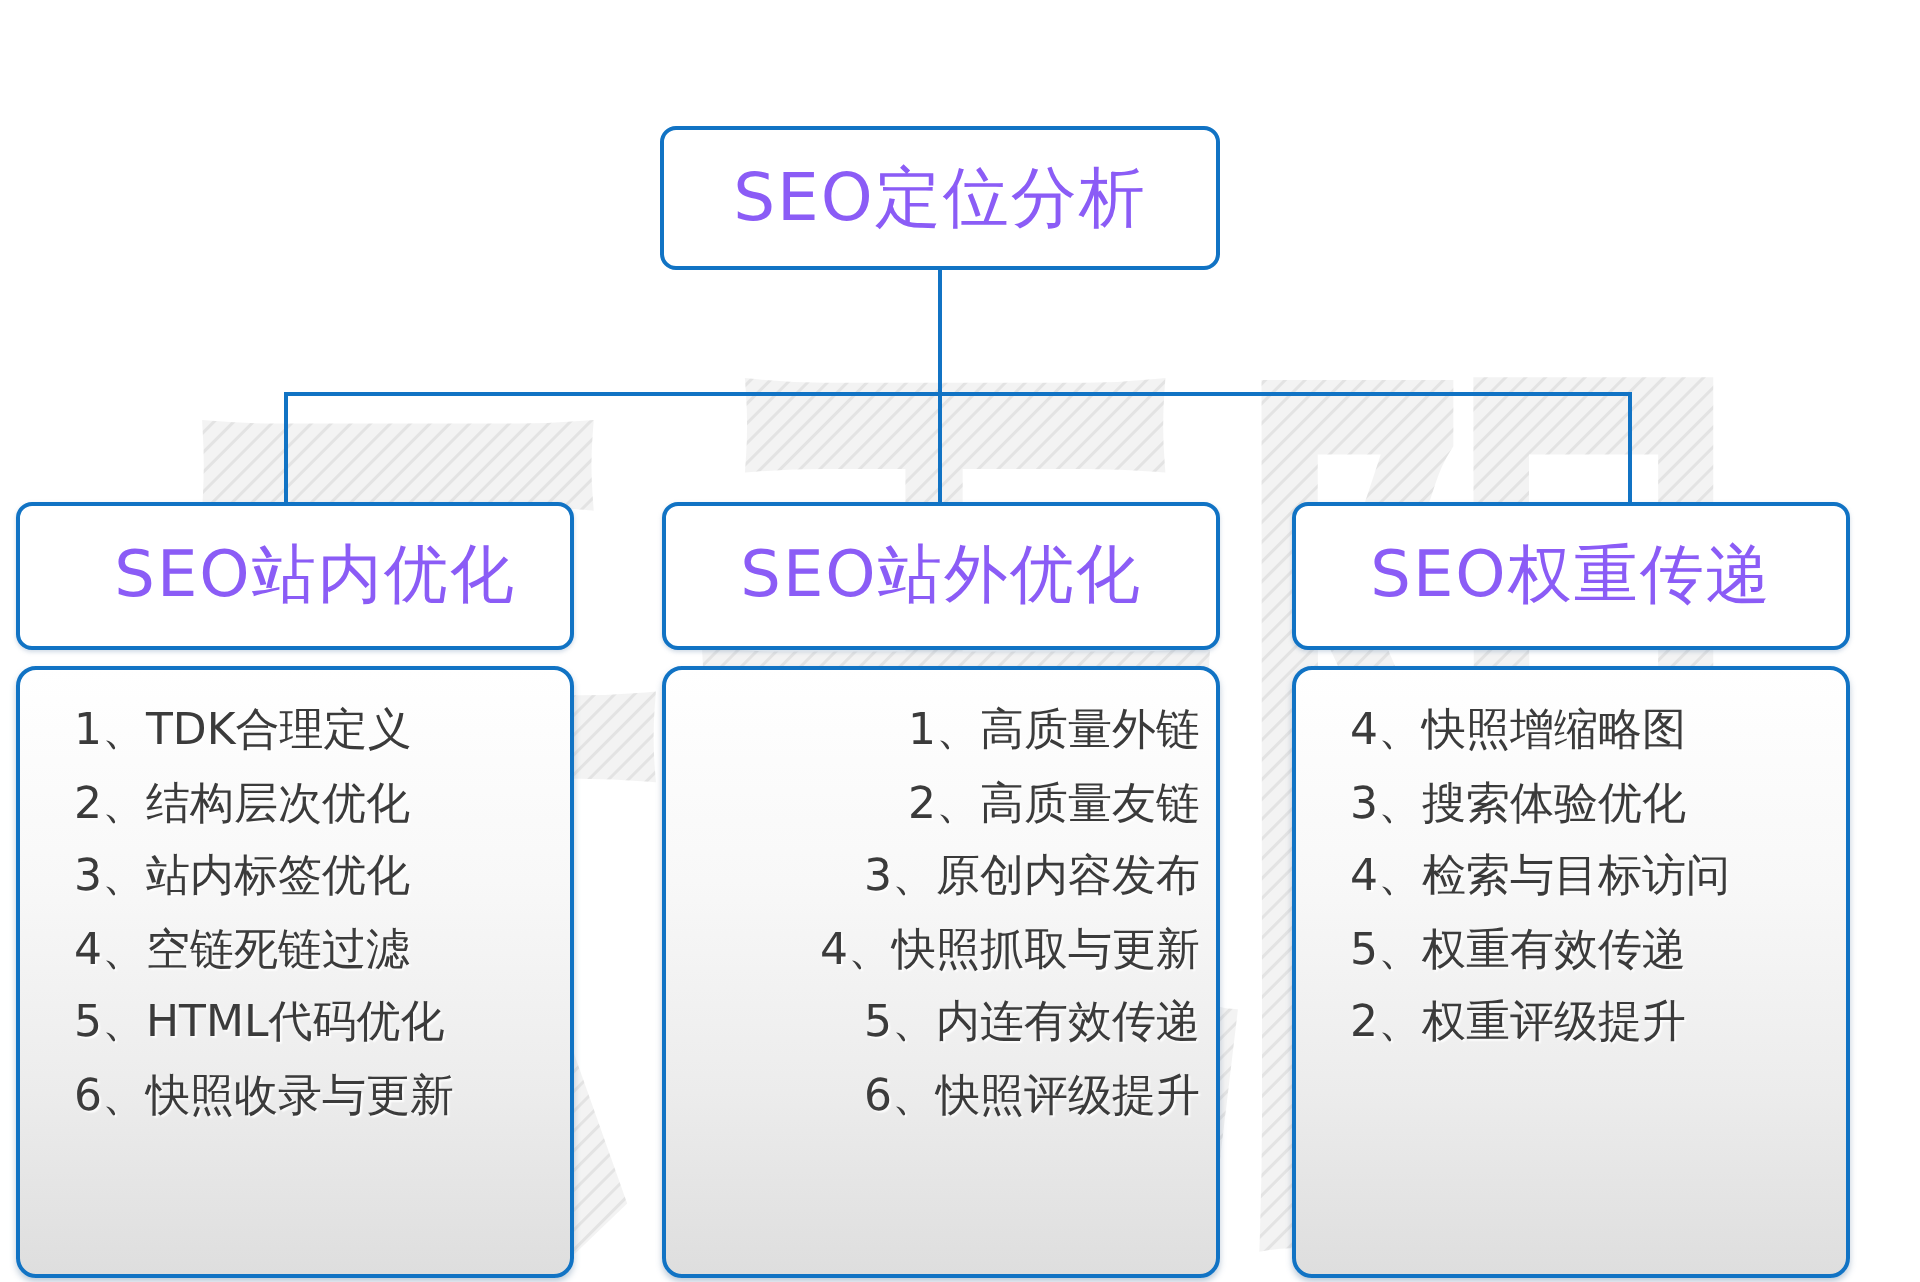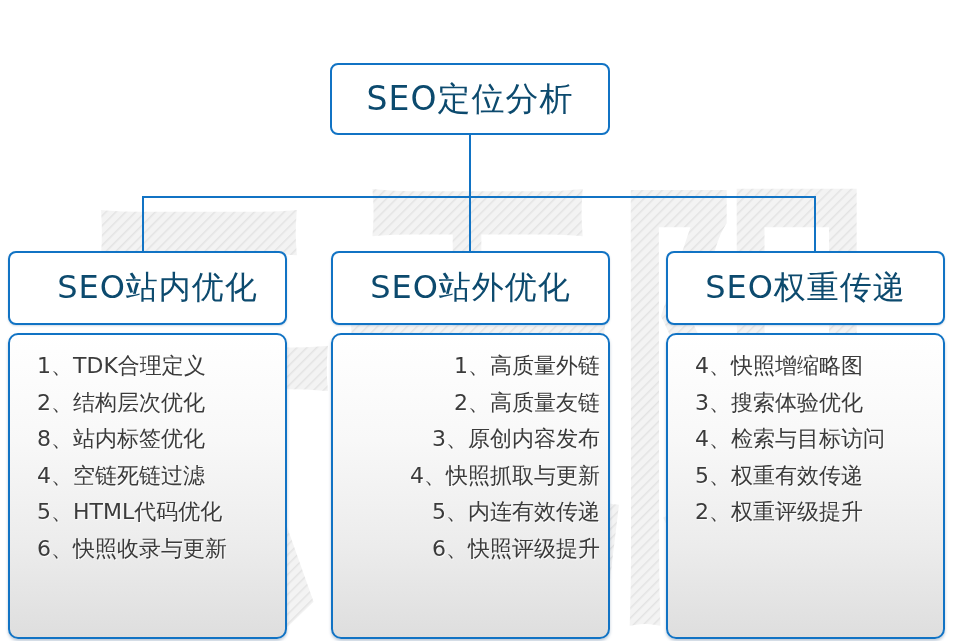--- a/index.html
+++ b/index.html
@@ -11,26 +11,26 @@
   
   .watermark{position:absolute;left:0;top:0;width:960px;height:641px;z-index:0;}
   
   .line{position:absolute;background:#1173c4;z-index:1;}
   .line.v{width:2px;}
   .line.h{height:2px;}
   
   .node{
     position:absolute;z-index:2;background:#ffffff;border:2px solid #1173c4;
     border-radius:8px;display:flex;align-items:center;justify-content:center;
-    color:#0c4a6e;box-sizing:border-box;
+    color:#8b5cf6;box-sizing:border-box;
   }
   .node.root{left:330px;top:63px;width:280px;height:72px;font-size:33px;letter-spacing:1px;}
   .node.branch{top:251px;height:74px;width:279px;font-size:32px;letter-spacing:1px;
     box-shadow:0 1px 2px rgba(120,150,180,.35);}
-  .col1{left:8px;padding-left:20px;}  .col2{left:331px;text-align:right;}  .col3{left:666px;}
+  .col1{left:8px;padding-left:20px;}  .col2{left:331px;text-align:right;}  .col3{left:646px;}
   .listbox{
     position:absolute;z-index:2;top:333px;height:306px;width:279px;box-sizing:border-box;
     border:2px solid #1173c4;border-radius:10px;
     background:linear-gradient(180deg,#ffffff 0%,#f8f8f8 35%,#ececec 70%,#dedede 100%);
     box-shadow:0 2px 3px rgba(110,140,170,.45);
     padding:13px 8px 0 27px;
   }
   .listbox .item{
     font-size:22px;line-height:36.5px;color:#3b3b3b;white-space:nowrap;
     text-shadow:1px 1px 1px rgba(255,255,255,.9);
@@ -67,21 +67,21 @@
   <div class="node branch col2">
     <span>SEO站外优化</span>
   </div>
   <div class="node branch col3">
     <span>SEO权重传递</span>
   </div>
 
   <div class="listbox col1">
     <div class="item">1、TDK合理定义</div>
     <div class="item">2、结构层次优化</div>
-    <div class="item">8、站内标签优化</div>
+    <div class="item">3、站内标签优化</div>
     <div class="item">4、空链死链过滤</div>
     <div class="item">5、HTML代码优化</div>
     <div class="item">6、快照收录与更新</div>
   </div>
 
   <div class="listbox col2">
     <div class="item">1、高质量外链</div>
     <div class="item">2、高质量友链</div>
     <div class="item">3、原创内容发布</div>
     <div class="item">4、快照抓取与更新</div>

